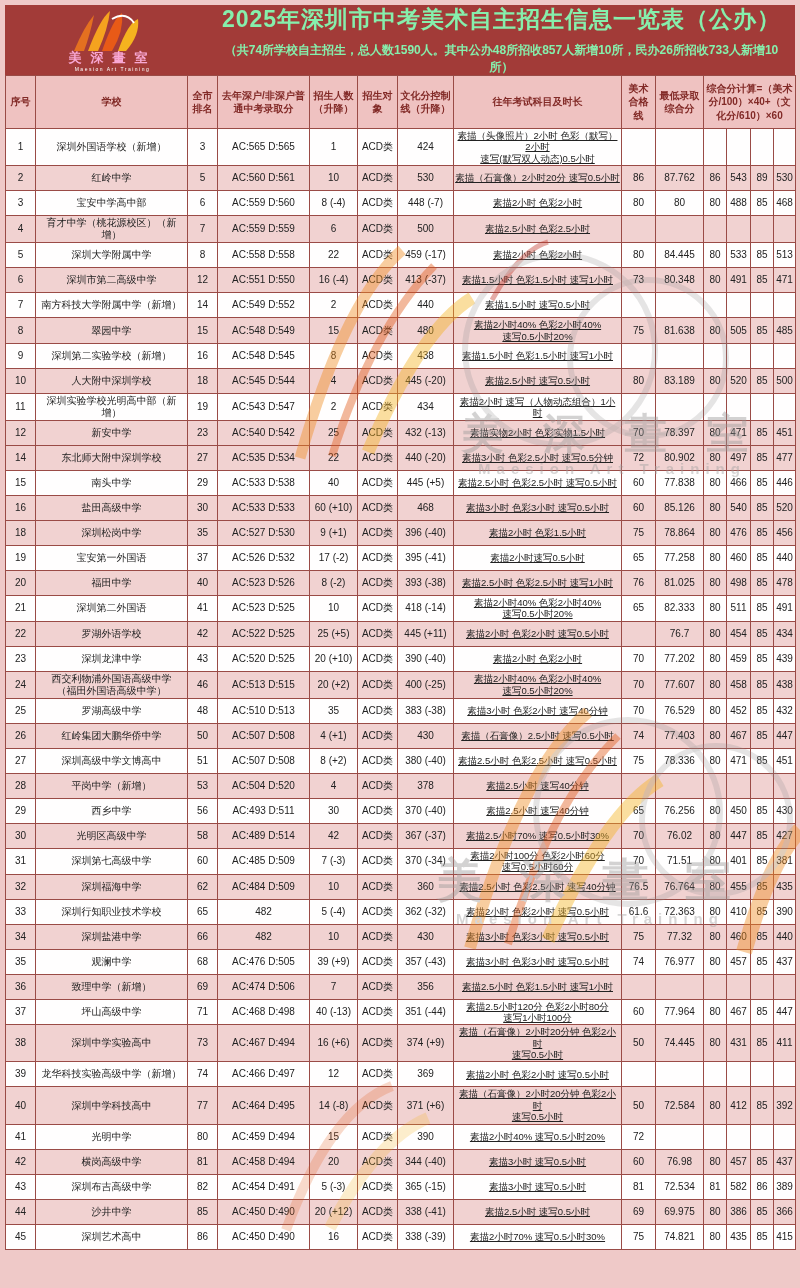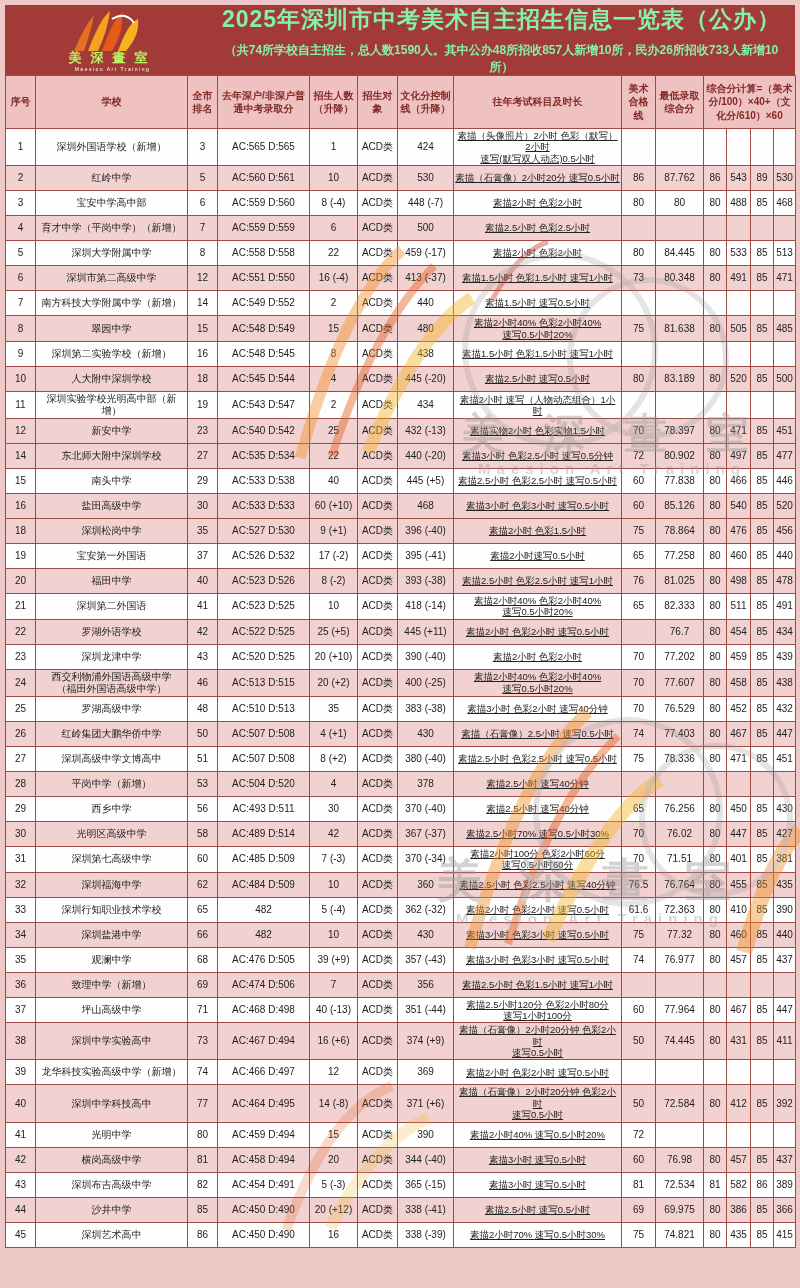--- a/index.html
+++ b/index.html
@@ -4,21 +4,21 @@
 <style>
   html,body{margin:0;padding:0;}
   .page{
     width:800px;height:1288px;box-sizing:border-box;
     background:#EFC9C8;padding:5px;position:relative;overflow:hidden;
     font-family:"Liberation Sans","DejaVu Sans",sans-serif;
   }
   .header{background:#A23B38;height:70px;display:flex;align-items:center;position:relative;}
   .logo{width:215px;height:70px;display:flex;flex-direction:column;align-items:center;justify-content:center;position:relative;}
   .logo-mark{margin-bottom:-2px;}
-  .logo-cn{color:#bef264;font-size:13px;font-weight:bold;letter-spacing:9px;line-height:1;}
+  .logo-cn{color:#f9a8d4;font-size:13px;font-weight:bold;letter-spacing:9px;line-height:1;}
   .logo-en{color:#fff;font-size:5px;letter-spacing:1.5px;margin-top:2px;}
   .titles{flex:1;text-align:center;color:#86efac;padding-right:12px;}
   .title{font-size:23px;font-weight:bold;letter-spacing:1px;}
   .subtitle{font-size:12px;font-weight:bold;margin-top:7px;}
   table{width:100%;border-collapse:collapse;table-layout:fixed;position:relative;z-index:1;}
   th,td{border:1px solid #9A4B46;text-align:center;vertical-align:middle;overflow:hidden;}
   thead th{background:#EFC2C1;color:#822A27;font-weight:bold;font-size:10px;height:50px;line-height:1.35;padding:1px 2px;}
   td{font-size:10px;color:#222;height:22px;line-height:1.2;padding:1px;background:#FFFEFE;}
   tr.alt td{background:#F1D2D1;}
   td.school,td.exam{white-space:pre-line;}
@@ -125,21 +125,21 @@
           <td class="exam">素描2小时 色彩2小时</td>
           <td>80</td>
           <td>80</td>
           <td>80</td>
           <td>488</td>
           <td>85</td>
           <td>468</td>
         </tr>
         <tr class="alt">
           <td>4</td>
-          <td class="school">育才中学（平岗中学）（新增）</td>
+          <td class="school">育才中学（桃花源校区）（新增）</td>
           <td>7</td>
           <td>AC:559 D:559</td>
           <td>6</td>
           <td>ACD类</td>
           <td>500</td>
           <td class="exam">素描2.5小时 色彩2.5小时</td>
           <td></td>
           <td></td>
           <td></td>
           <td></td>

